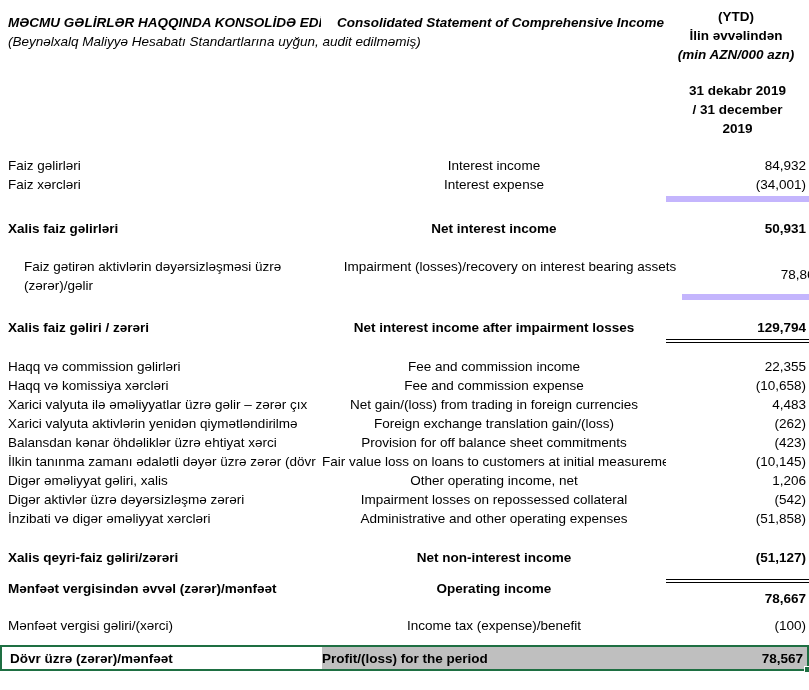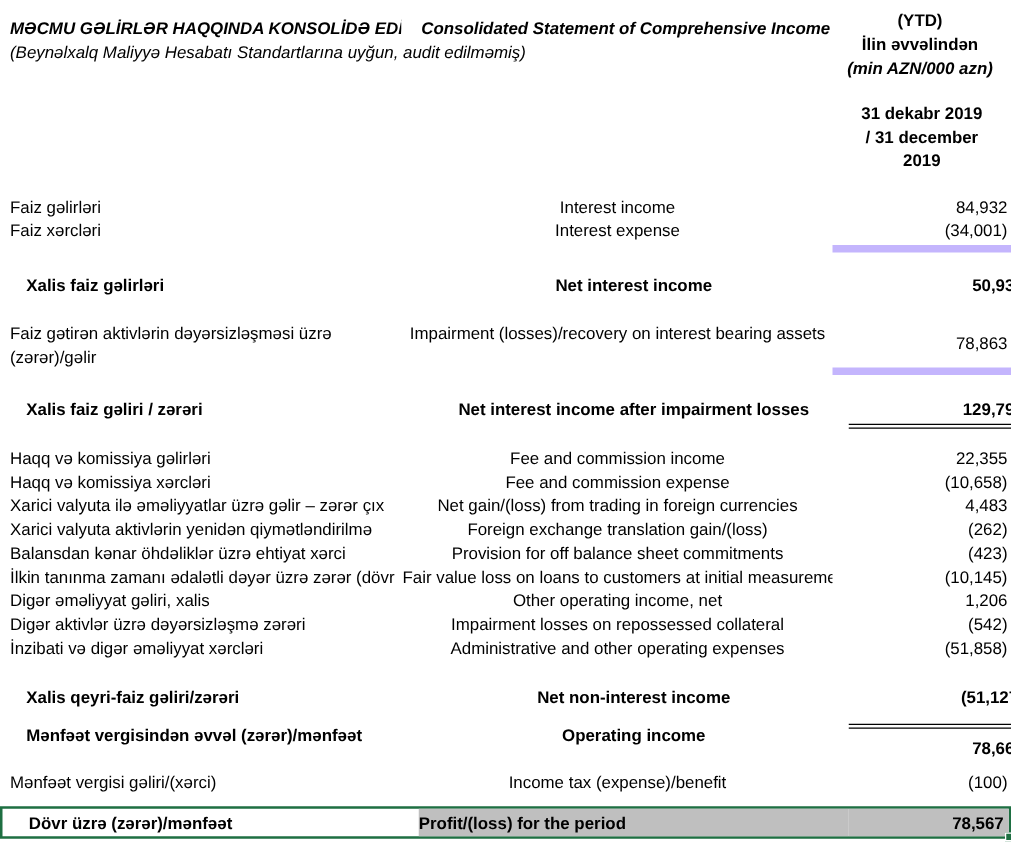--- a/index.html
+++ b/index.html
@@ -24,21 +24,21 @@
   
   #rows{position:relative;}
   .row{
     display:grid;
     grid-template-columns:322px 344px 143px;
     align-items:start;
   }
   .cell-az{padding-left:8px;overflow:hidden;white-space:nowrap;}
   .cell-en{overflow:hidden;white-space:nowrap;text-align:center;}
   .cell-val{text-align:right;padding-right:3px;box-sizing:border-box;}
-  .row.bold{font-weight:bold;padding-left:13px;}
+  .row.bold{font-weight:bold;}
   .row.wrap{min-height:43px;}
   .row.wrap .cell-az{white-space:normal;}
   .row.wrap .cell-val{align-self:stretch;display:flex;align-items:center;justify-content:flex-end;}
   .row.rule-single .cell-val{border-bottom:6px solid #c4b5fd;padding-bottom:2px;}
   .row.rule-double .cell-val{border-bottom:4px double #000;padding-bottom:2px;}
   .row.rule-above .cell-val{border-top:4px double #000;padding-top:6px;margin-top:0;}
   
   .row.selected{
     position:relative;
     border:2px solid var(--sel-green,#1e6f42);
@@ -94,32 +94,32 @@
       <div class="row rule-single">
         <div class="cell-az">Faiz xərcləri</div>
         <div class="cell-en">Interest expense</div>
         <div class="cell-val">(34,001)</div>
       </div>
       <div class="row bold" style="margin-top: 17px;">
         <div class="cell-az">Xalis faiz gəlirləri</div>
         <div class="cell-en">Net interest income</div>
         <div class="cell-val">50,931</div>
       </div>
-      <div class="row wrap rule-single" style="margin-top: 19px;">
+      <div class="row wrap rule-single" style="margin-top: 19px; padding-left: 16px;">
         <div class="cell-az">Faiz gətirən aktivlərin dəyərsizləşməsi üzrə (zərər)/gəlir</div>
         <div class="cell-en">Impairment (losses)/recovery on interest bearing assets</div>
         <div class="cell-val">78,863</div>
       </div>
       <div class="row bold rule-double" style="margin-top: 18px;">
         <div class="cell-az">Xalis faiz gəliri / zərəri</div>
         <div class="cell-en">Net interest income after impairment losses</div>
         <div class="cell-val">129,794</div>
       </div>
       <div class="row" style="margin-top: 14px;">
-        <div class="cell-az">Haqq və komissiya gəlirləri</div>
+        <div class="cell-az">Haqq və commission gəlirləri</div>
         <div class="cell-en">Fee and commission income</div>
         <div class="cell-val">22,355</div>
       </div>
       <div class="row">
         <div class="cell-az">Haqq və komissiya xərcləri</div>
         <div class="cell-en">Fee and commission expense</div>
         <div class="cell-val">(10,658)</div>
       </div>
       <div class="row">
         <div class="cell-az">Xarici valyuta ilə əməliyyatlar üzrə gəlir – zərər çıx</div>

